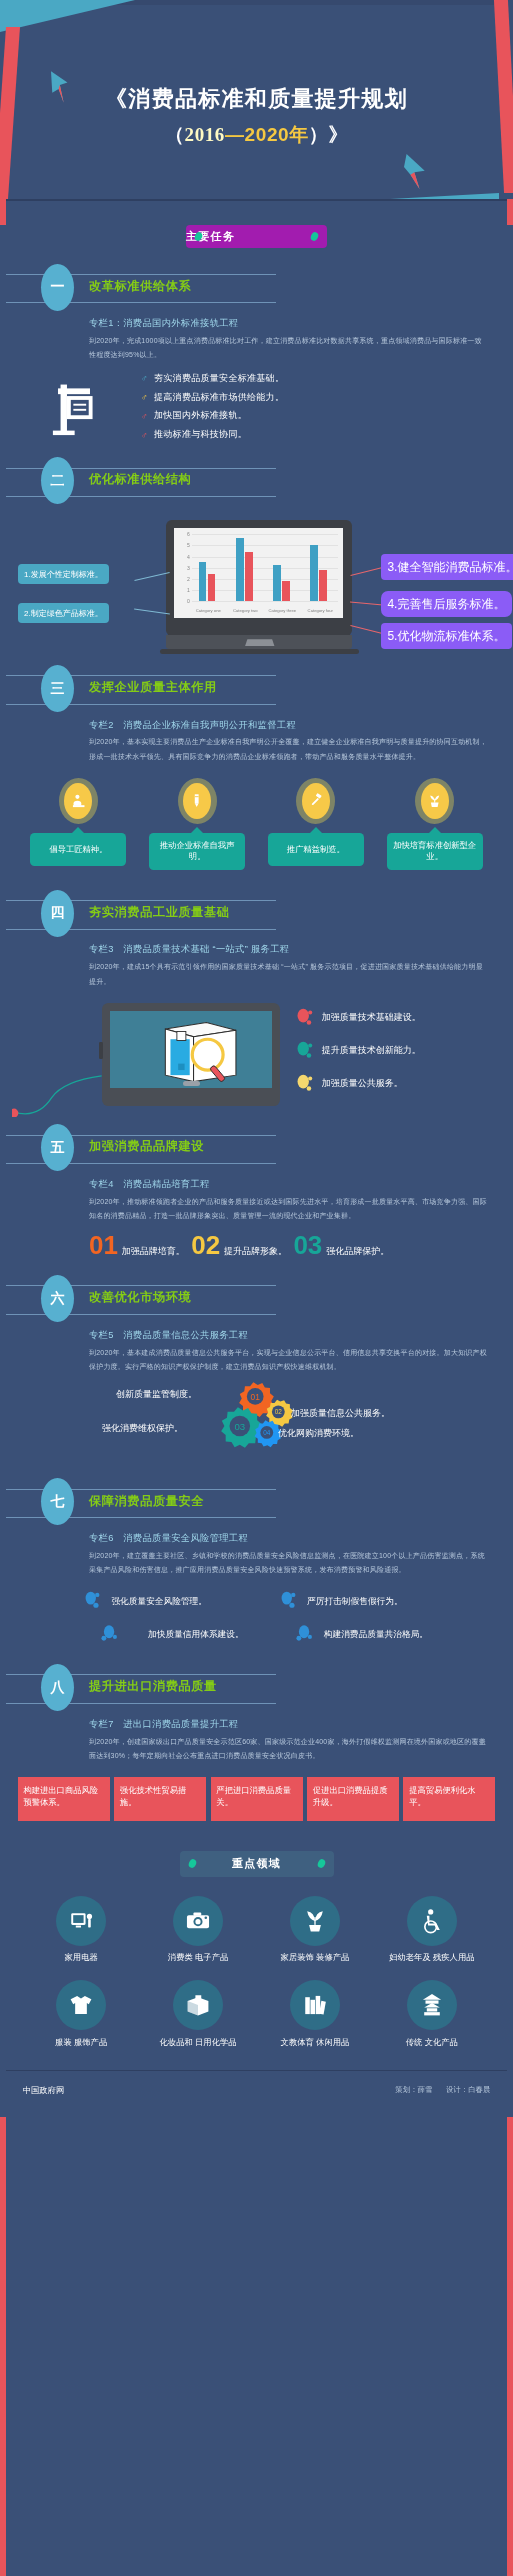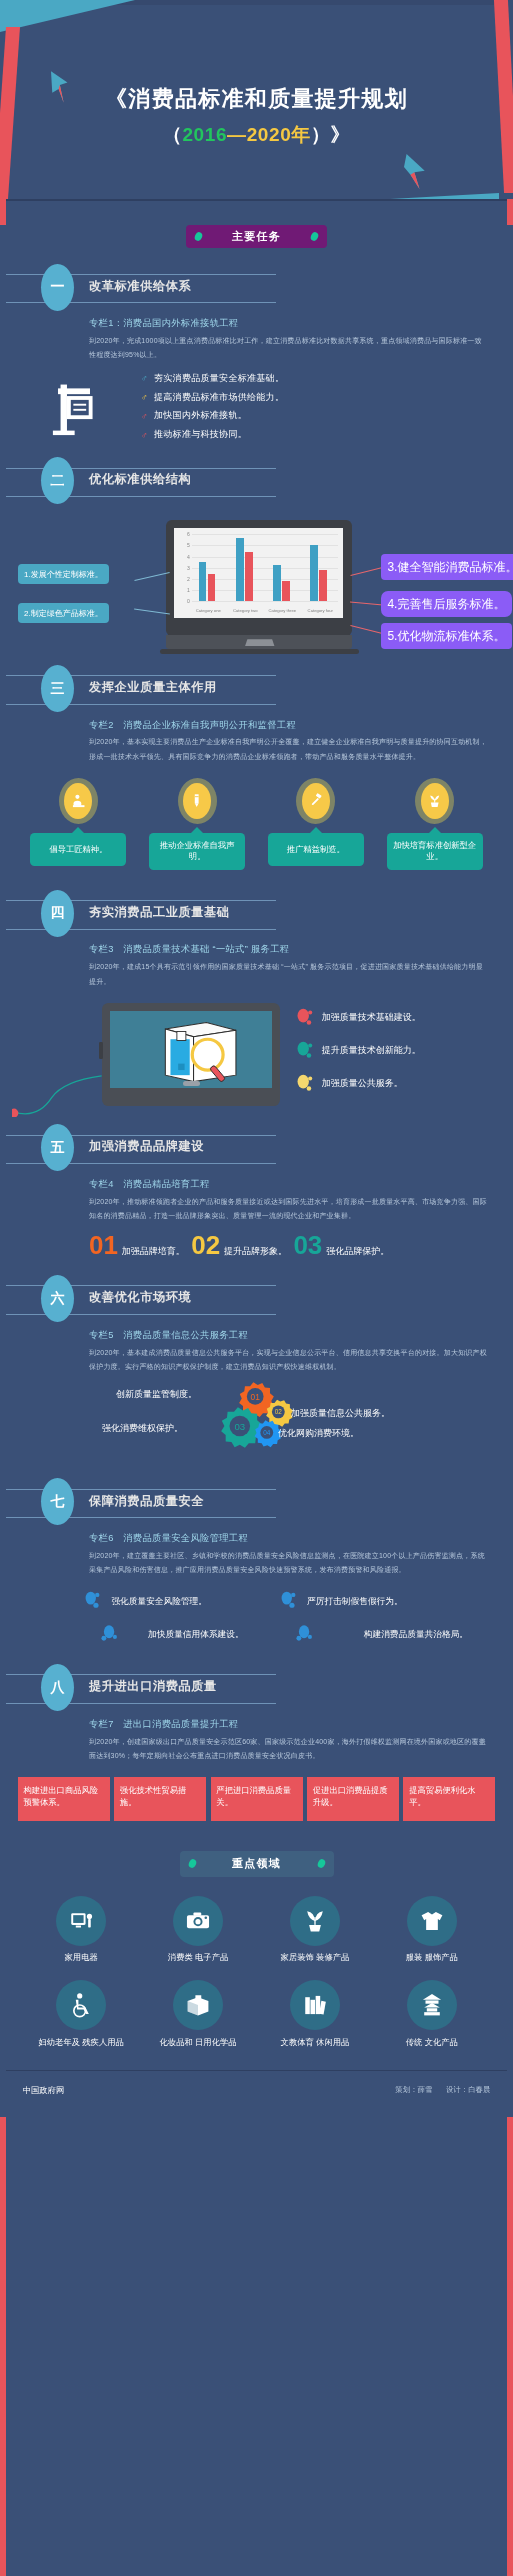--- a/index.html
+++ b/index.html
@@ -15,46 +15,46 @@
   .hdr-red-right { position:absolute; right:0; top:0; width:14px; height:193px; background:#e8545b; transform:skewX(3deg); }
   .hdr-cyan-tl { position:absolute; left:0; top:0; width:135px; height:32px;
      background:#4aa8c4; clip-path:polygon(0 0,135px 0,0 32px); }
   .hdr-dark-top { position:absolute; left:14px; top:0; width:485px; height:5.1px; background:#36496e; }
   .hdr-arrow-1 { position:absolute; left:51px; top:71px; width:19px; height:32px; }
   .hdr-arrow-2 { position:absolute; right:87px; top:154px; width:22px; height:35px; }
   .hdr-title { position:absolute; left:0; right:0; top:85px; text-align:center;
     color:#ffffff; font-size:22px; font-weight:bold; letter-spacing:1.3px; line-height:1.25; }
   .hdr-sub { position:absolute; left:0; right:0; top:122px; text-align:center;
     font-size:19px; font-weight:bold; letter-spacing:0.6px; color:#fff; }
-  .yr1 { color:#22c55e; } .dash { color:#f5c842; } .yr2 { color:#f5c842; }
+  .yr1 { color:#fef9c3;font-family:Liberation Serif, serif; } .dash { color:#f5c842; } .yr2 { color:#f5c842; }
   .hdr-cyan-mid { position:absolute; right:14px; top:193px; width:116px; height:6.4px;
      background:#4aa8c4; clip-path:polygon(100% 0,100% 100%,0 100%); }
 
   
   .body-wrap { position:relative; width:513px; background:#3a5077;
      border-left:6.4px solid #3a5077; border-right:6.4px solid #3a5077; }
   .divider-line { width:513px; height:1.9px; background:#2e3f61; }
 
   
   .banner { margin:24.4px auto 0; width:141px; height:23px; border-radius:3.9px;
-     background:#701a75; display:flex; align-items:center; justify-content:center; position:relative; }
+     background:#a21caf; display:flex; align-items:center; position:relative; }
   .banner-txt { color:#fff; font-size:11px; font-weight:bold; letter-spacing:1.3px; }
   .banner-dot { position:absolute; width:7px; height:9px; border-radius:50%;
      background:#16c79a; transform:rotate(25deg); }
   .banner-dot.l { left:9px; } .banner-dot.r { right:9px; }
 
   
   .sec { position:relative; width:501px; margin:0 auto; }
   .sec-head { position:relative; height:51px; }
   .sec-rule { position:absolute; left:0; width:270px; height:0.6px; background:#6f93b7; }
   .sec-rule.top { top:11.6px; } .sec-rule.bot { top:40px; }
   .sec-oval { position:absolute; left:35px; top:1.3px; width:33px; height:47px;
      border-radius:50%; background:#57b0d0; display:flex; align-items:center; justify-content:center; }
   .sec-num { color:#ffffff; font-size:14px; font-weight:bold; }
-  .sec-title { position:absolute; left:83px; top:15.4px; color:#e5e5e5;
+  .sec-title { position:absolute; left:83px; top:15.4px; color:#84cc16;
      font-size:12.2px; font-weight:bold; letter-spacing:0.6px; }
 
   
   .col-title { margin:3.9px 0 3.9px 83px; color:#9fd6ea; font-size:9.3px; letter-spacing:0.3px; }
   .col-body { margin:0 0 0 83px; width:398px; color:#b8c9dd; font-size:7px;
      line-height:2.05; letter-spacing:0.2px; }
 
   
   .s1-row { display:flex; align-items:center; padding:9px 0 5.1px 0; }
   .s1-icon { width:135px; display:flex; justify-content:center; }
@@ -549,21 +549,21 @@
       <div class="s7-item" style="margin-left:16.7px;gap:20px;">
         <div class="s7-drop">
           <svg width="22" height="22" viewBox="0 0 34 34">
               <ellipse cx="14" cy="12" rx="8" ry="10" fill="#2f90d8"></ellipse>
               <circle cx="6" cy="22" r="3.8" fill="#2f90d8"></circle>
               <circle cx="23" cy="20" r="3.2" fill="#2f90d8"></circle>
             </svg>
         </div>
         <span class="s7-txt">加快质量信用体系建设。</span>
       </div>
-      <div class="s7-item" style="margin-left:16.7px;justify-content:space-between;">
+      <div class="s7-item" style="margin-left:16.7px;">
         <div class="s7-drop">
           <svg width="22" height="22" viewBox="0 0 34 34">
               <ellipse cx="14" cy="12" rx="8" ry="10" fill="#2f90d8"></ellipse>
               <circle cx="6" cy="22" r="3.8" fill="#2f90d8"></circle>
               <circle cx="23" cy="20" r="3.2" fill="#2f90d8"></circle>
             </svg>
         </div>
         <span class="s7-txt">构建消费品质量共治格局。</span>
       </div>
     </div>
@@ -630,36 +630,36 @@
             <rect x="19" y="14" width="2" height="12" fill="#fff"></rect>
             <path d="M11 26 H29 L26.5 36 H13.5 Z" fill="#fff"></path>
           </svg>
       </div>
       <div class="ka-lbl">家居装饰
 装修产品</div>
     </div>
     <div class="ka-cell">
       <div class="ka-circ">
         <svg width="26" height="26" viewBox="0 0 40 40">
-            <path d="M14 6 L20 10 L26 6 L36 11 L32 19 L29 17 L29 34 L11 34 L11 17 L8 19 L4 11 Z" fill="#fff"></path>
-          </svg>
-      </div>
-      <div class="ka-lbl">服装
-服饰产品</div>
+            <circle cx="18" cy="6" r="4" fill="#fff"></circle>
+            <path d="M16 12 L16 24 L27 24 L32 34 L28 34 L24 27 L14 27 L12 12 Z" fill="#fff"></path>
+            <circle cx="18" cy="29" r="9" fill="none" stroke="#fff" stroke-width="2.6"></circle>
+          </svg>
+      </div>
+      <div class="ka-lbl">妇幼老年及
+残疾人用品</div>
     </div>
     <div class="ka-cell">
       <div class="ka-circ">
         <svg width="26" height="26" viewBox="0 0 40 40">
-            <circle cx="18" cy="6" r="4" fill="#fff"></circle>
-            <path d="M16 12 L16 24 L27 24 L32 34 L28 34 L24 27 L14 27 L12 12 Z" fill="#fff"></path>
-            <circle cx="18" cy="29" r="9" fill="none" stroke="#fff" stroke-width="2.6"></circle>
-          </svg>
-      </div>
-      <div class="ka-lbl">妇幼老年及
-残疾人用品</div>
+            <path d="M14 6 L20 10 L26 6 L36 11 L32 19 L29 17 L29 34 L11 34 L11 17 L8 19 L4 11 Z" fill="#fff"></path>
+          </svg>
+      </div>
+      <div class="ka-lbl">服装
+服饰产品</div>
     </div>
     <div class="ka-cell">
       <div class="ka-circ">
         <svg width="26" height="26" viewBox="0 0 40 40">
             <polygon points="4,14 20,8 36,14 36,30 20,36 4,30" fill="#fff"></polygon>
             <polygon points="4,14 20,20 20,36 4,30" fill="#2f6d87" opacity="0.25"></polygon>
             <rect x="16" y="5" width="9" height="6" fill="#fff"></rect>
           </svg>
       </div>
       <div class="ka-lbl">化妆品和

